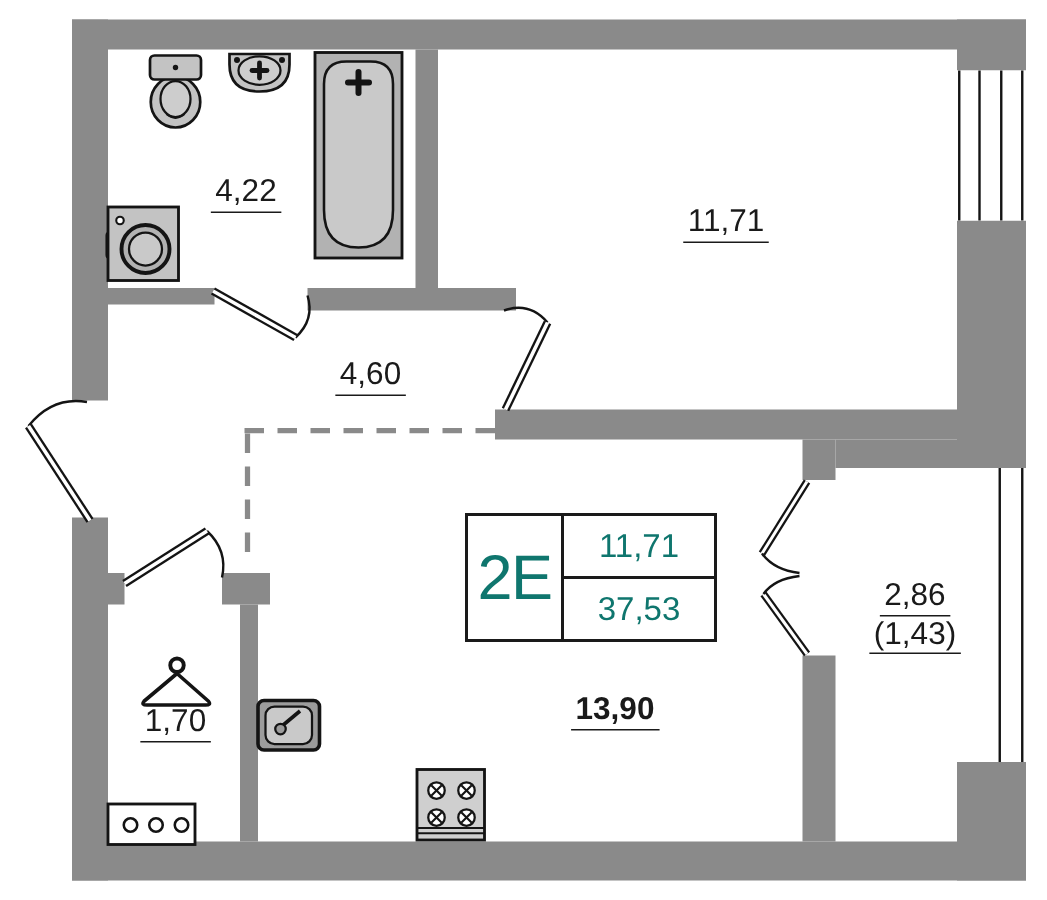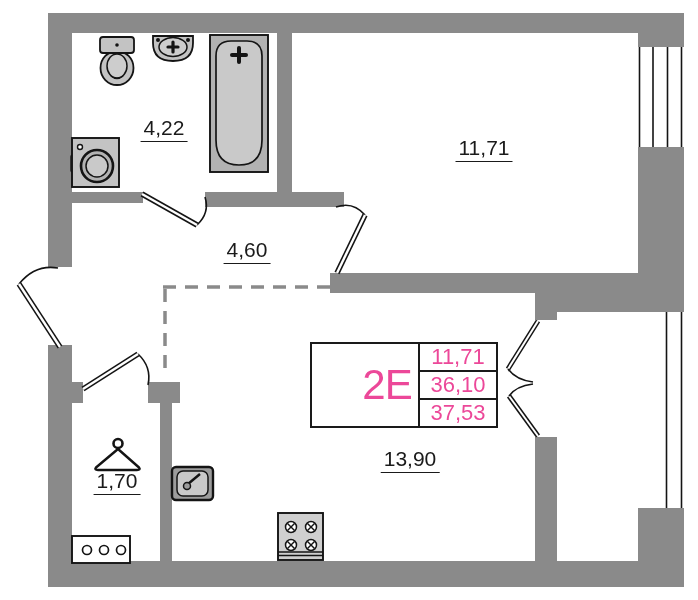--- a/index.html
+++ b/index.html
@@ -8,24 +8,23 @@
     font-family:"Liberation Sans", sans-serif;
   }
   #plan-svg{position:absolute;left:0;top:0;}
   .room-label{
     position:absolute;transform:translateX(-50%);
     font-size:21px;color:#1a1a1a;line-height:1.12;white-space:nowrap;
     text-align:center;
   }
   .room-label .u{display:inline-block;border-bottom:1.7px solid #1a1a1a;padding:0 3px 1px 3px;}
   .info-table{
-    position:absolute;left:310px;top:342px;width:188px;height:86px;
+    position:absolute;left:310px;top:342px;width:168px;height:86px;
     display:flex;background:#ffffff;border:2px solid #1a1a1a;box-sizing:border-box;
-    color:#ec4899;
-    padding-left:44px;
+    color:#0f766e;
   }
   .info-table .type-cell{
     width:62px;border-right:2px solid #1a1a1a;display:flex;align-items:center;justify-content:center;
     font-size:42px;letter-spacing:-1px;
   }
   .info-table .rows{flex:1;display:flex;flex-direction:column;}
   .info-table .rows .r{
     flex:1;display:flex;align-items:center;justify-content:center;font-size:22px;
   }
   .info-table .rows .r + .r{border-top:2px solid #1a1a1a;}
@@ -202,26 +201,29 @@
   </div>
   <div class="room-label" style="left:484px;top:136px;">
     <span class="u">11,71</span>
   </div>
   <div class="room-label" style="left:199px;top:238px;margin-left:48px;">
     <span class="u">4,60</span>
   </div>
   <div class="room-label" style="left:117px;top:469px;text-align:right;">
     <span class="u">1,70</span>
   </div>
-  <div class="room-label" style="left:410px;top:447px;">
+  <div class="room-label" style="left:410px;top:461px;font-weight:bold;">
     <span class="u">13,90</span>
+  </div>
+  <div class="room-label" style="left:610px;top:385px;">
+    <span class="u">2,86</span><br>
+    <span class="u">(1,43)</span>
   </div>
 
   <div class="info-table">
     <div class="type-cell">2E</div>
     <div class="rows">
       <div class="r">11,71</div>
-      <div class="r">36,10</div>
       <div class="r">37,53</div>
     </div>
   </div>
 
 </div>
 
 </body></html>

